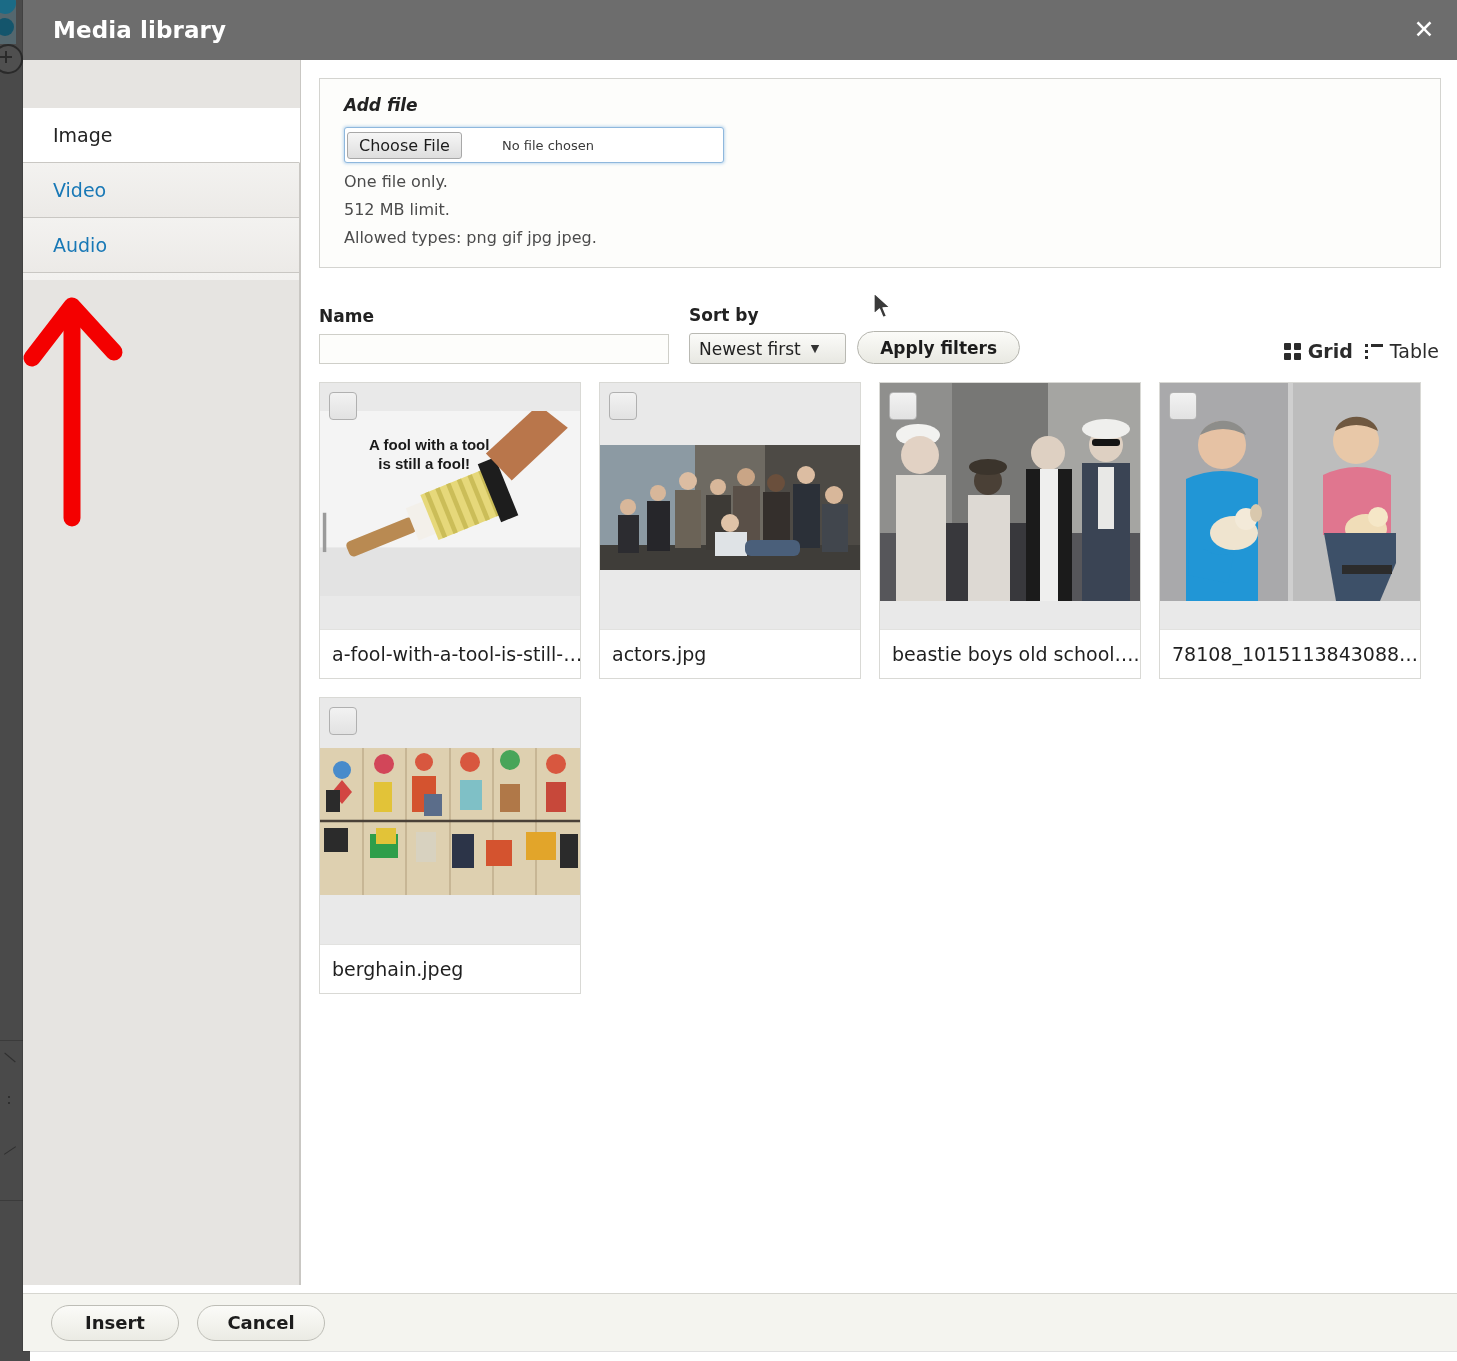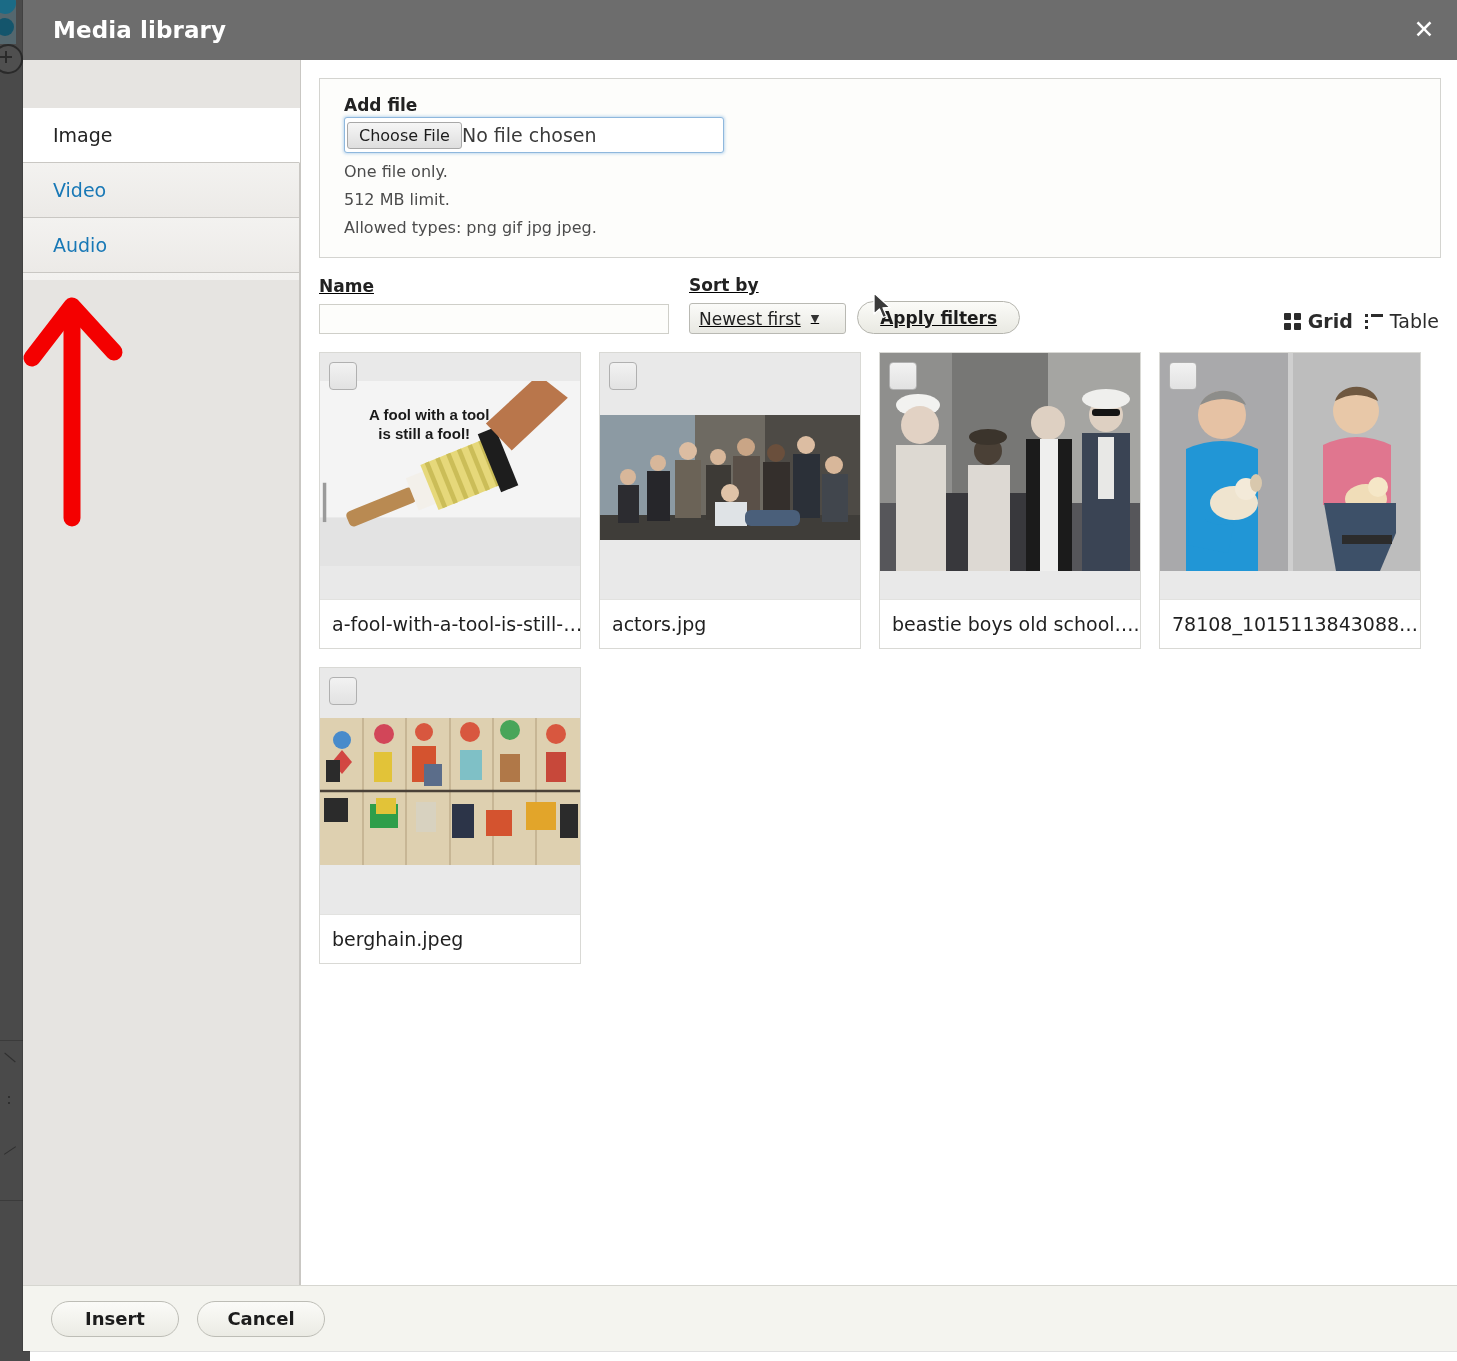--- a/index.html
+++ b/index.html
@@ -184,21 +184,22 @@
   #addfile-box {
     border: 1px solid #d4d4d0;
     background: #fdfdfb;
     padding: 16px 24px 20px 24px;
     box-sizing: border-box;
   }
   #addfile-label {
     font-size: 17px;
     font-weight: bold;
     color: #222;
-    margin-bottom: 2px;
+    margin-bottom: 12px;
+    font-style: italic;
   }
   #file-input-wrap {
     display: inline-flex;
     align-items: center;
     border: 1px solid #8fb8dd;
     box-shadow: 0 0 3px 1px rgba(120,175,225,.45);
     border-radius: 3px;
     background: #ffffff;
     height: 36px;
     width: 380px;
@@ -210,37 +211,37 @@
     border: 1px solid #a8a8a8;
     border-radius: 3px;
     font-size: 16px;
     color: #1c1c1c;
     padding: 3px 11px;
     cursor: pointer;
     font-family: "DejaVu Sans", "Liberation Sans", sans-serif;
     white-space: nowrap;
   }
   #no-file-text {
-    font-size: 19px;
+    font-size: 13px;
     color: #3a3a3a;
     white-space: nowrap;
+    margin-left: 40px;
   }
   .addfile-hint {
     font-size: 16px;
     color: #4c4c4c;
     margin-top: 9px;
   }
 
   
   #filter-row {
-    margin-top: 17px;
+    margin-top: 37px;
     display: flex;
     align-items: flex-end;
     position: relative;
-    text-decoration: underline;
   }
   .field-block { display: flex; flex-direction: column; }
   .field-label {
     font-size: 17px;
     font-weight: bold;
     color: #222;
     margin-bottom: 8px;
   }
   #name-input {
     width: 350px;
@@ -385,21 +386,21 @@
     background: #ffffff;
     border-top: 1px solid #e2e2e0;
     white-space: nowrap;
     overflow: hidden;
   }
 
   
   #modal-footer {
     position: absolute;
     left: 0; right: 0; bottom: 0;
-    height: 66px;
+    height: 58px;
     background: #f4f4ef;
     border-top: 1px solid #d6d6d0;
     display: flex;
     align-items: center;
     padding-left: 28px;
     gap: 18px;
     box-sizing: border-box;
   }
   .footer-btn {
     height: 36px;

